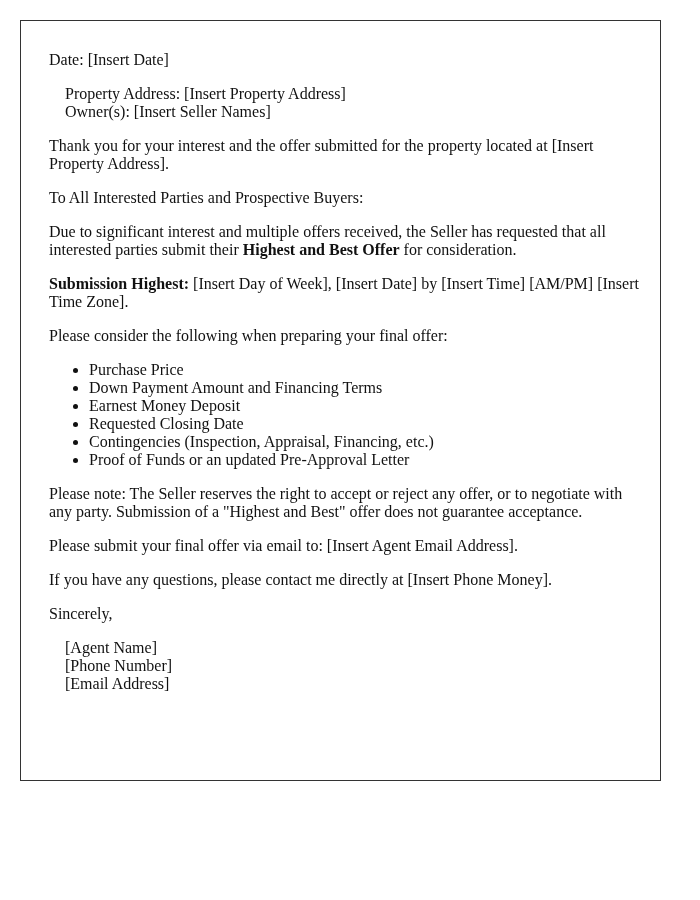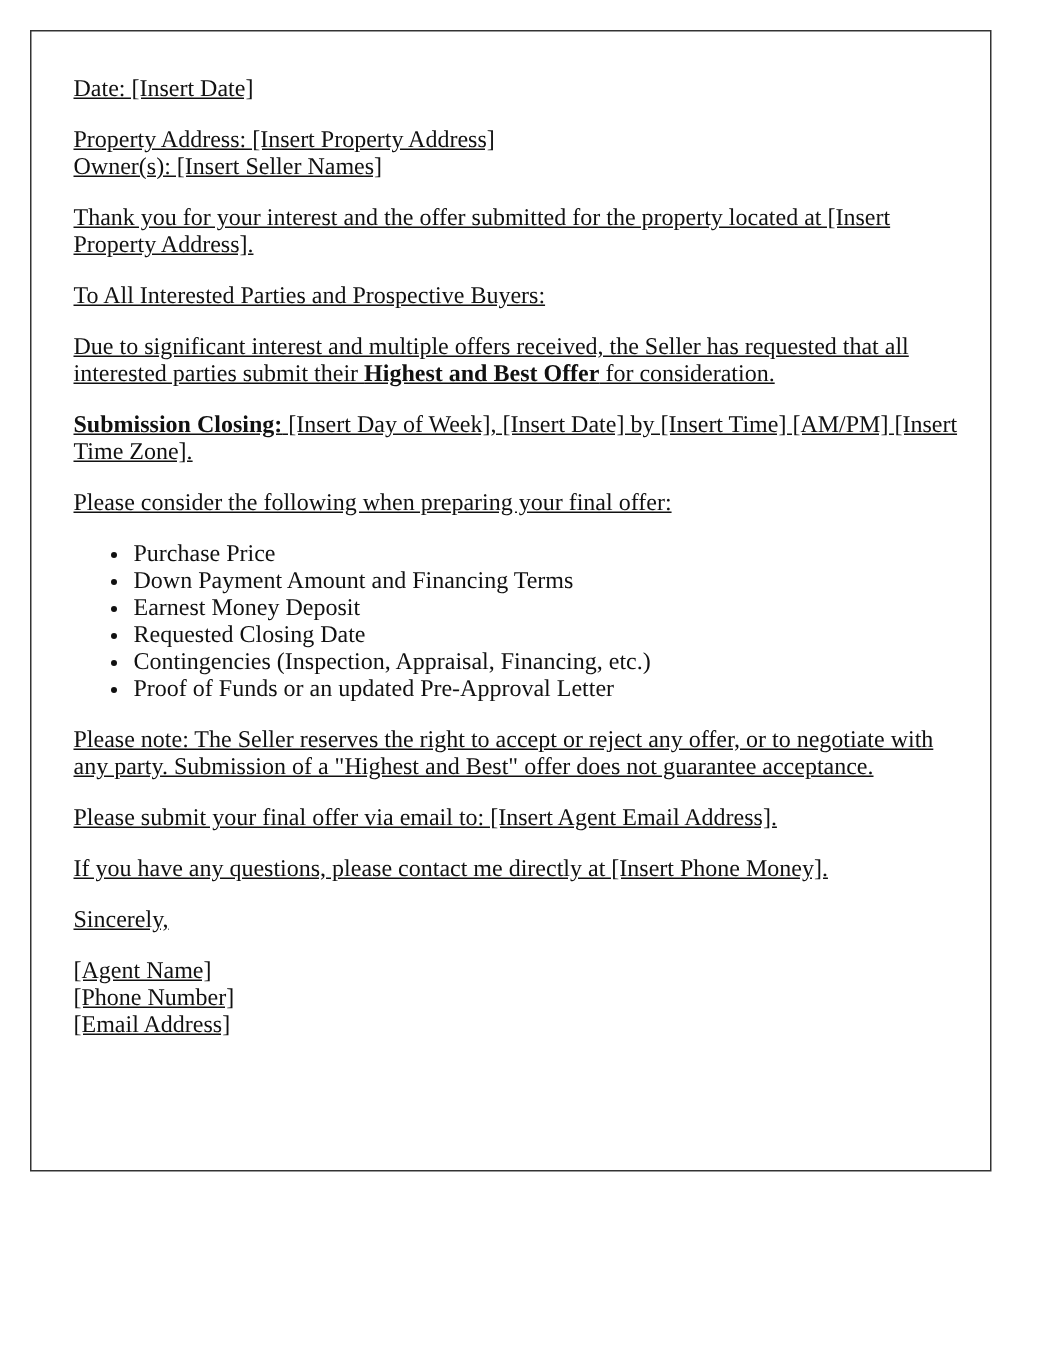--- a/index.html
+++ b/index.html
@@ -24,32 +24,32 @@
       height: 729px;
       border: 1px solid #333333;
       padding: 30px 0 0 28px;
       box-sizing: content-box;
     }
     .letter-inner {
       width: 590px;
     }
     p {
       margin: 0 0 16px 0;
-      text-decoration: underline;
     }
     ul {
       margin: 16px 0 16px 0;
       padding-left: 40px;
     }
     li {
       margin: 0;
       line-height: 18px;
     }
     .line {
       display: block;
+      margin-left: 16px;
     }
     strong {
       font-weight: bold;
     }
   </style>
 </head>
 <body>
 
 <div class="letter">
   <div class="letter-inner">
@@ -60,21 +60,21 @@
       <span class="line">Property Address: [Insert Property Address]</span>
       <span class="line">Owner(s): [Insert Seller Names]</span>
     </p>
 
     <p>Thank you for your interest and the offer submitted for the property located at [Insert Property Address].</p>
 
     <p>To All Interested Parties and Prospective Buyers:</p>
 
     <p><span>Due to significant interest and multiple offers received, the Seller has requested that all interested parties submit their </span><strong>Highest and Best Offer</strong><span> for consideration.</span></p>
 
-    <p><strong>Submission Closing:</strong><span> [Insert Day of Week], [Insert Date] by [Insert Time] [AM/PM] [Insert Time Zone].</span></p>
+    <p><strong>Submission Highest:</strong><span> [Insert Day of Week], [Insert Date] by [Insert Time] [AM/PM] [Insert Time Zone].</span></p>
 
     <p>Please consider the following when preparing your final offer:</p>
 
     <ul>
       <li>Purchase Price</li>
       <li>Down Payment Amount and Financing Terms</li>
       <li>Earnest Money Deposit</li>
       <li>Requested Closing Date</li>
       <li>Contingencies (Inspection, Appraisal, Financing, etc.)</li>
       <li>Proof of Funds or an updated Pre-Approval Letter</li>

